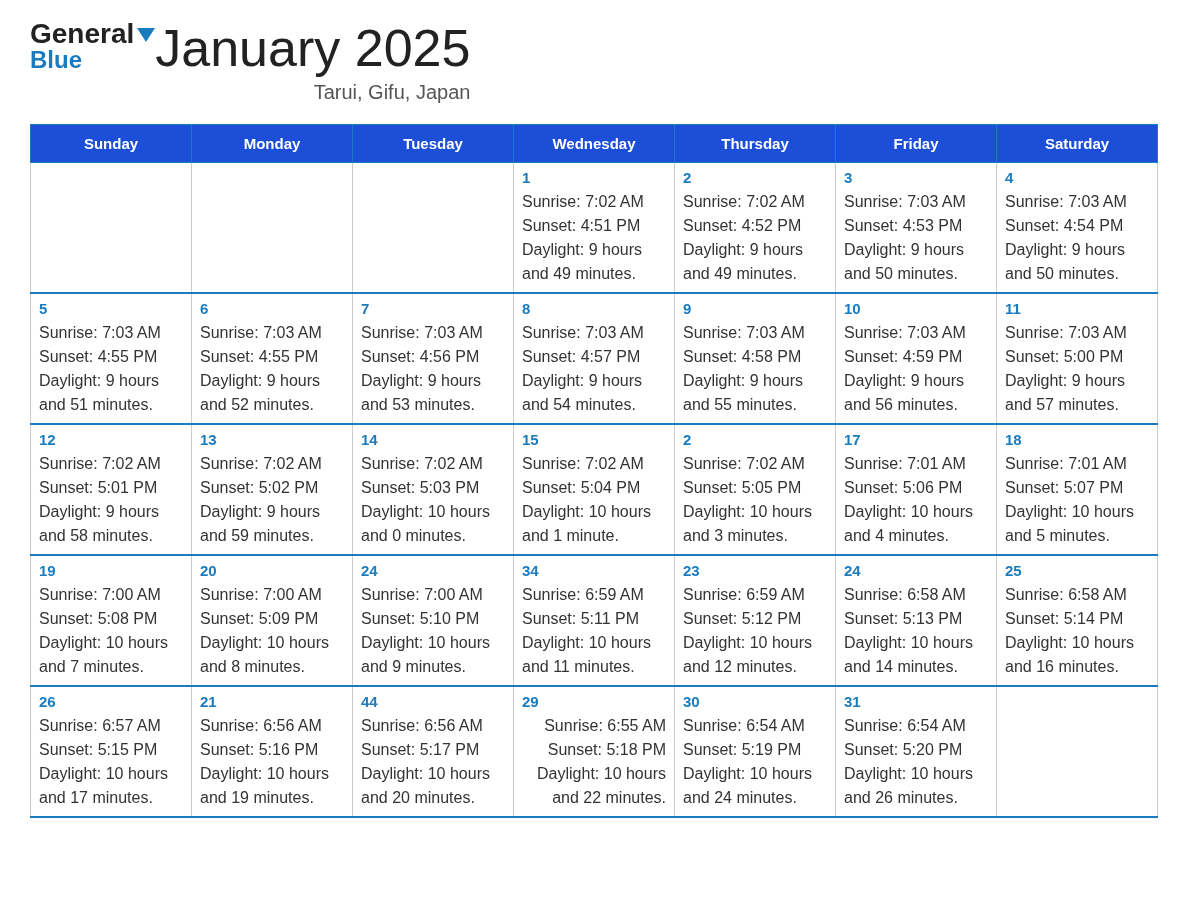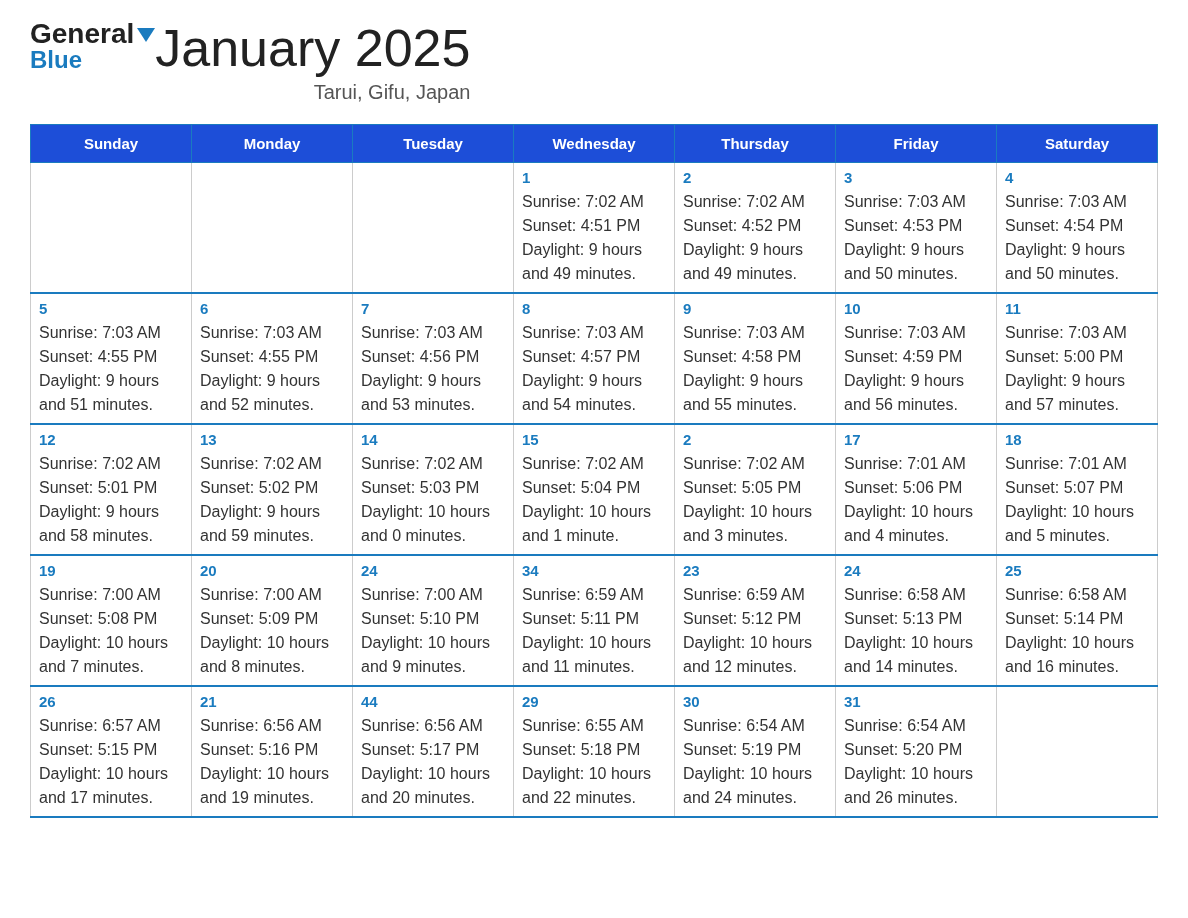--- a/index.html
+++ b/index.html
@@ -332,21 +332,21 @@
         </td>
         <td>
           <span class="day-number">44</span>
           <div class="day-info" style="white-space: pre-line;">Sunrise: 6:56 AM
 Sunset: 5:17 PM
 Daylight: 10 hours
 and 20 minutes.</div>
         </td>
         <td>
           <span class="day-number">29</span>
-          <div class="day-info" style="white-space: pre-line;">Sunrise: 6:55 AM
+          <div class="day-info" style="white-space: pre-line; text-align: right;">Sunrise: 6:55 AM
 Sunset: 5:18 PM
 Daylight: 10 hours
 and 22 minutes.</div>
         </td>
         <td>
           <span class="day-number">30</span>
           <div class="day-info" style="white-space: pre-line;">Sunrise: 6:54 AM
 Sunset: 5:19 PM
 Daylight: 10 hours
 and 24 minutes.</div>

